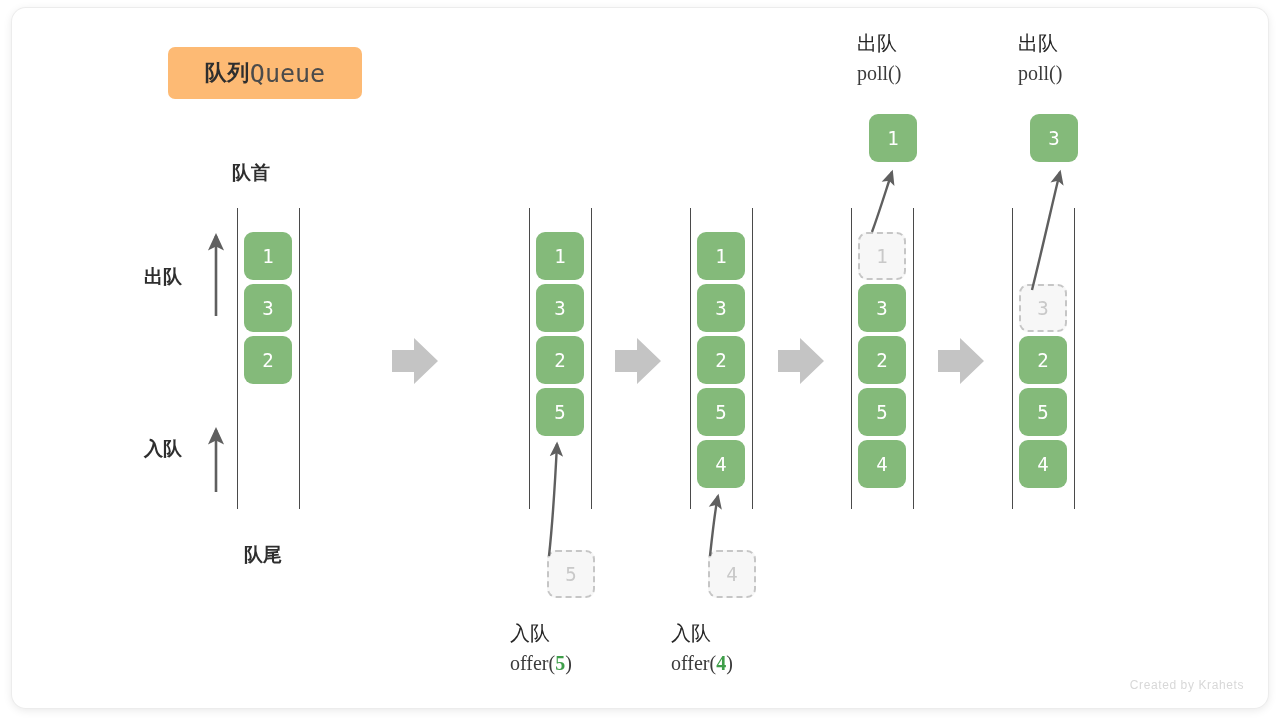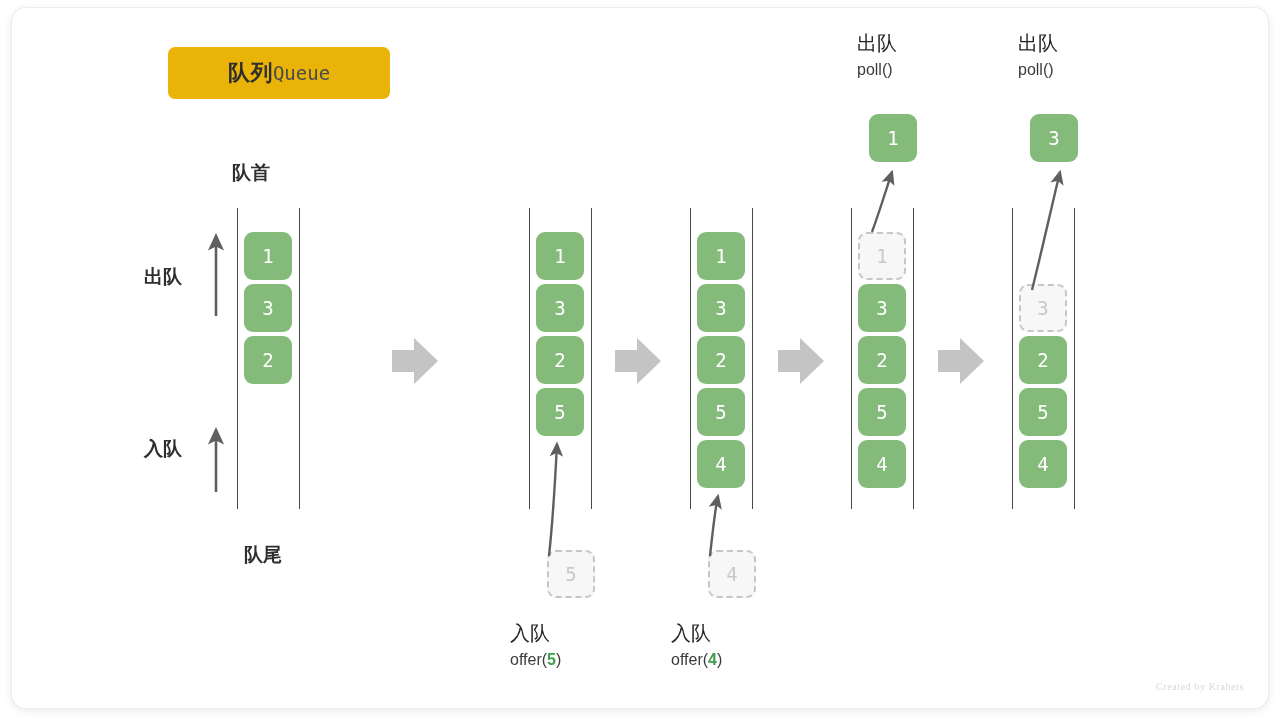--- a/index.html
+++ b/index.html
@@ -8,26 +8,26 @@
 
   #card{
     position:absolute; left:12px; top:8px; width:1256px; height:700px;
     background:#ffffff; border-radius:14px;
     box-shadow:0 0 0 1px #ececec, 0 2px 10px rgba(0,0,0,.10);
   }
   #stage{position:absolute; left:0; top:0; width:1280px; height:720px;}
 
   
   .title-chip{
-    position:absolute; left:168px; top:47px; width:222px; height:52px;
-    background:#eab308; border-radius:7px;
+    position:absolute; left:168px; top:47px; width:194px; height:52px;
+    background:#fdba74; border-radius:7px;
     display:flex; align-items:center; justify-content:center; gap:0;
   }
   .title-cn{font-size:22px; font-weight:bold; color:#2e2e2e; letter-spacing:.5px;}
-  .title-en{font-size:19px; color:#4b4b4b;
+  .title-en{font-size:25px; color:#4b4b4b;
             font-family:"DejaVu Sans Mono","Liberation Mono",monospace;text-align:center;}
 
   
   .rail{position:absolute; width:1px; background:#4a4a4a;}
 
   
   .cell{
     position:absolute; width:48px; height:48px; border-radius:9px;
     display:flex; align-items:center; justify-content:center;
     font-size:19px; color:#ffffff;
@@ -47,30 +47,30 @@
   }
   .head-label,.tail-label{
     position:absolute; font-size:19px; font-weight:bold; color:#2e2e2e;
     white-space:nowrap; text-align:center;
   }
 
   
   .op-caption{position:absolute; white-space:nowrap; line-height:1.50;}
   .op-cn{font-size:20px; color:#262626; display:block;}
   .op-code{
-    font-size:16px; color:#3b3b3b; display:block;
-    font-family:Liberation Sans, sans-serif;
+    font-size:20px; color:#3b3b3b; display:block;
+    font-family:Liberation Serif, serif;
   }
   .op-code .arg{color:#3e9e49; font-weight:bold;}
 
   
   .watermark{
     position:absolute; right:36px; bottom:28px;
-    font-size:10px; color:#d8d8d8; letter-spacing:.6px;
-    font-family:Liberation Serif, serif;
+    font-size:12px; color:#d8d8d8; letter-spacing:.6px;
+    font-family:Liberation Sans, sans-serif;
   }
 
   svg.ovl{position:absolute;left:0;top:0;width:1280px;height:720px;
           pointer-events:none;}
 </style>
 </head>
 <body>
 
 <div id="card"></div>
 <div id="stage">

